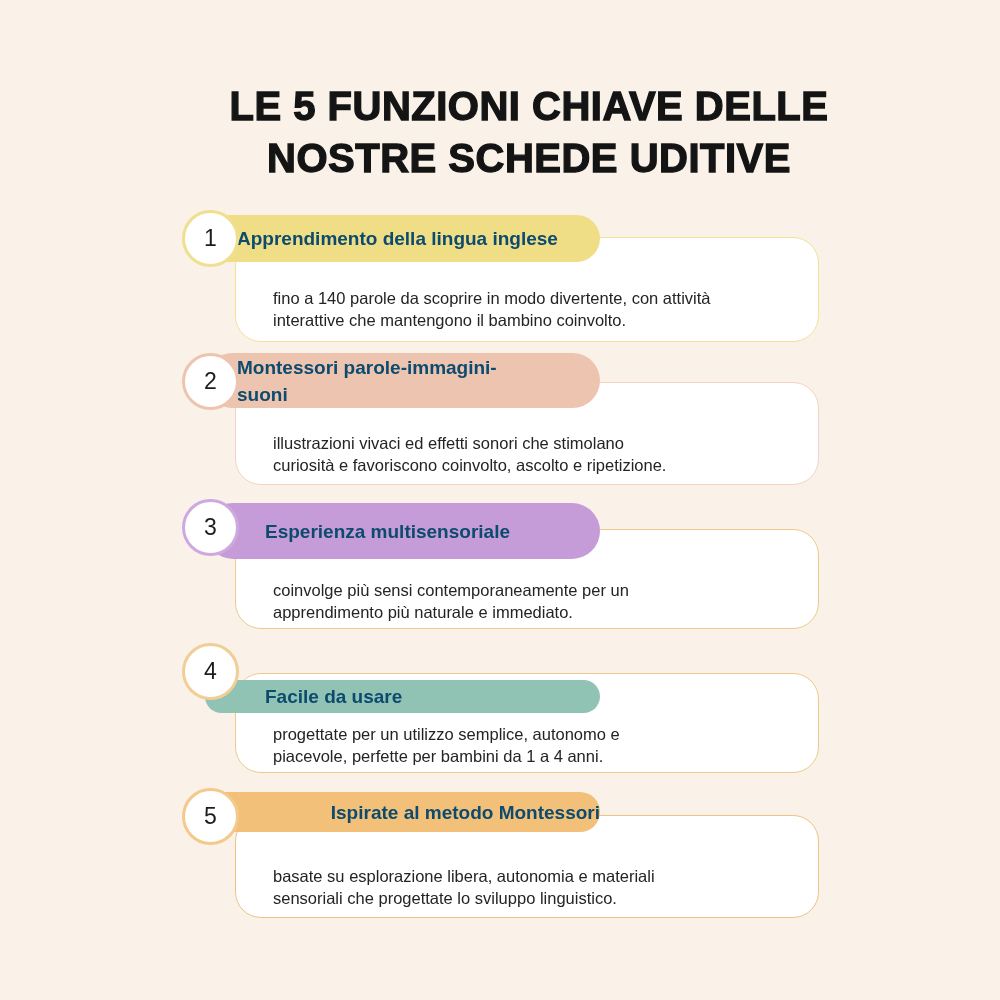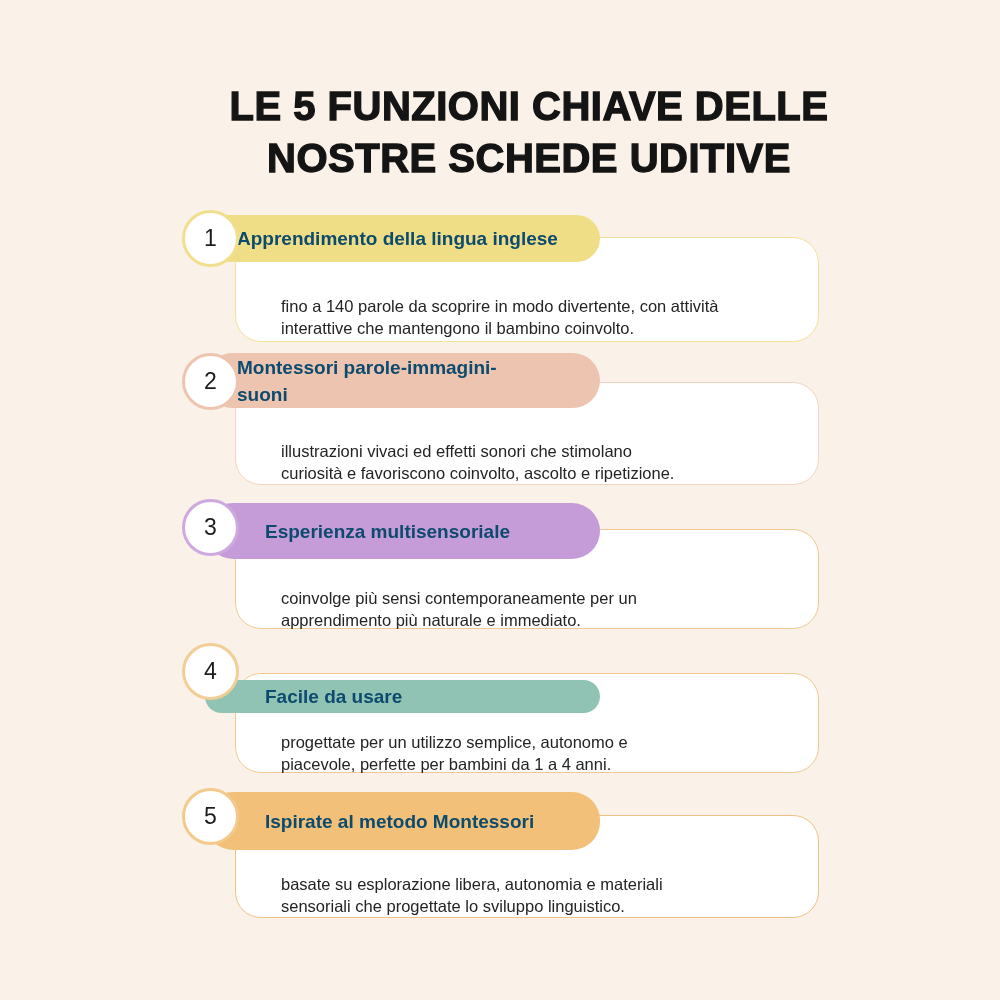--- a/index.html
+++ b/index.html
@@ -36,21 +36,21 @@
     left: 235px;
     width: 584px;
     background: #ffffff;
     border: 1px solid var(--card-border, #eee);
     border-radius: 26px;
     z-index: 1;
     box-sizing: border-box;
   }
 
   .desc {
-    margin: 12px;
+    margin: 4px;
     padding: 45px 24px 0 33px;
     font-size: 16.5px;
     line-height: 22px;
     color: #242424;
     white-space: pre-line;
   }
 
   .pill {
     position: absolute;
     left: 205px;
@@ -101,21 +101,21 @@
 
   .i3 .badge { top: 499px; }
   .i3 .pill  { top: 503px; height: 56px; padding-left: 60px; }
   .i3 .card  { top: 529px; height: 100px; }
 
   .i4 .badge { top: 643px; }
   .i4 .pill  { top: 680px; height: 33px; padding-left: 60px; }
   .i4 .card  { top: 673px; height: 100px; }
 
   .i5 .badge { top: 788px; }
-  .i5 .pill  { top: 792px; height: 58px; padding-left: 60px; }
+  .i5 .pill  { top: 792px; height: 40px; padding-left: 60px; justify-content: flex-end; }
   .i5 .card  { top: 815px; height: 103px; }
 </style>
 </head>
 <body>
 
 <div class="canvas" style="background: rgb(250, 242, 233);">
 
   <h1 class="title" style="color: rgb(20, 20, 20); padding-left: 29px;">LE 5 FUNZIONI CHIAVE DELLE
 NOSTRE SCHEDE UDITIVE</h1>
 

